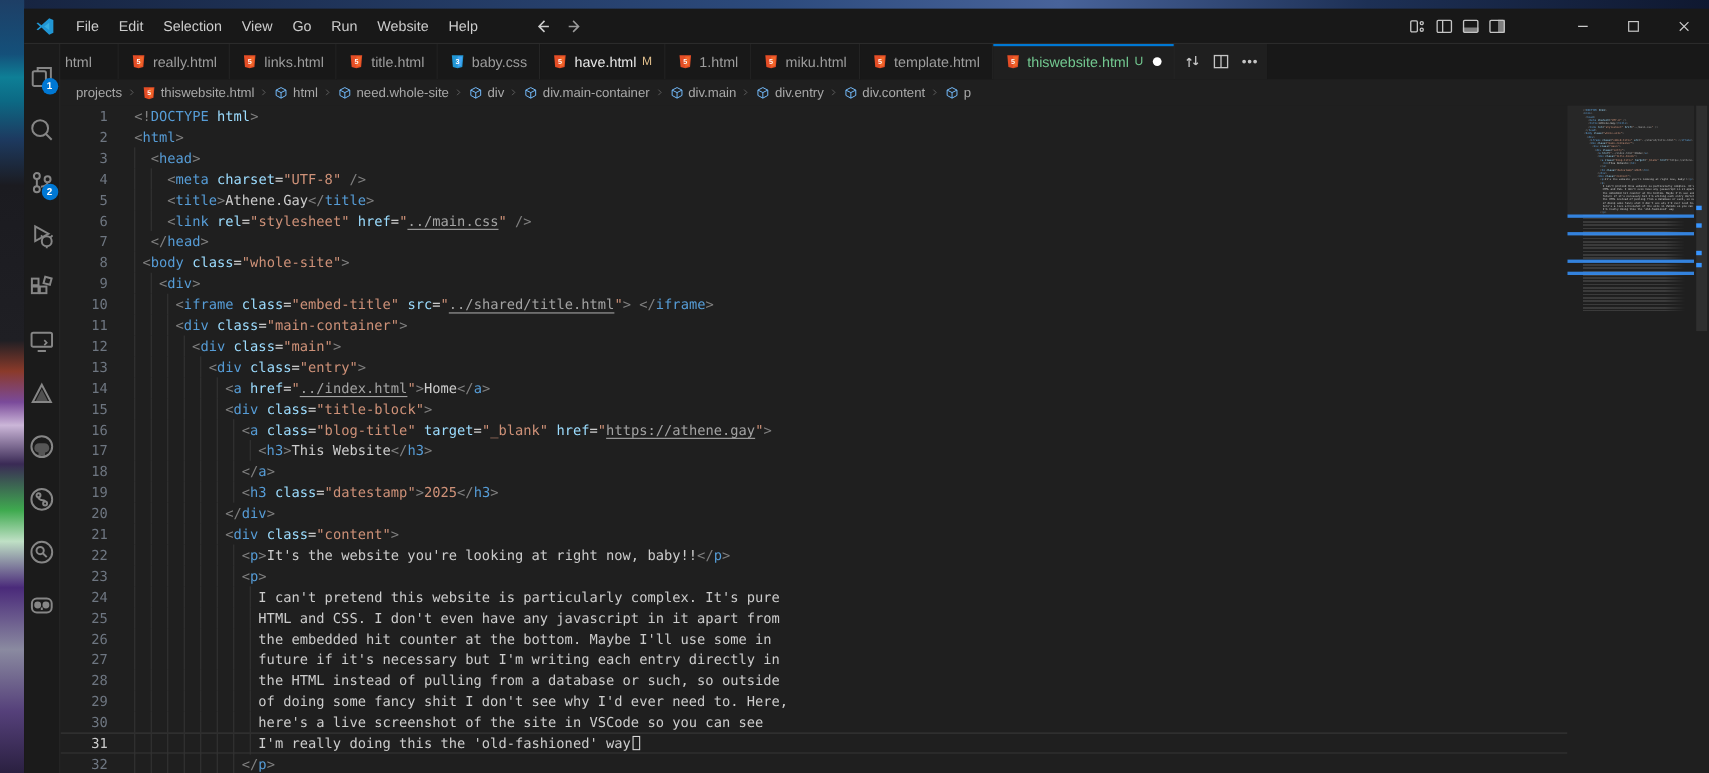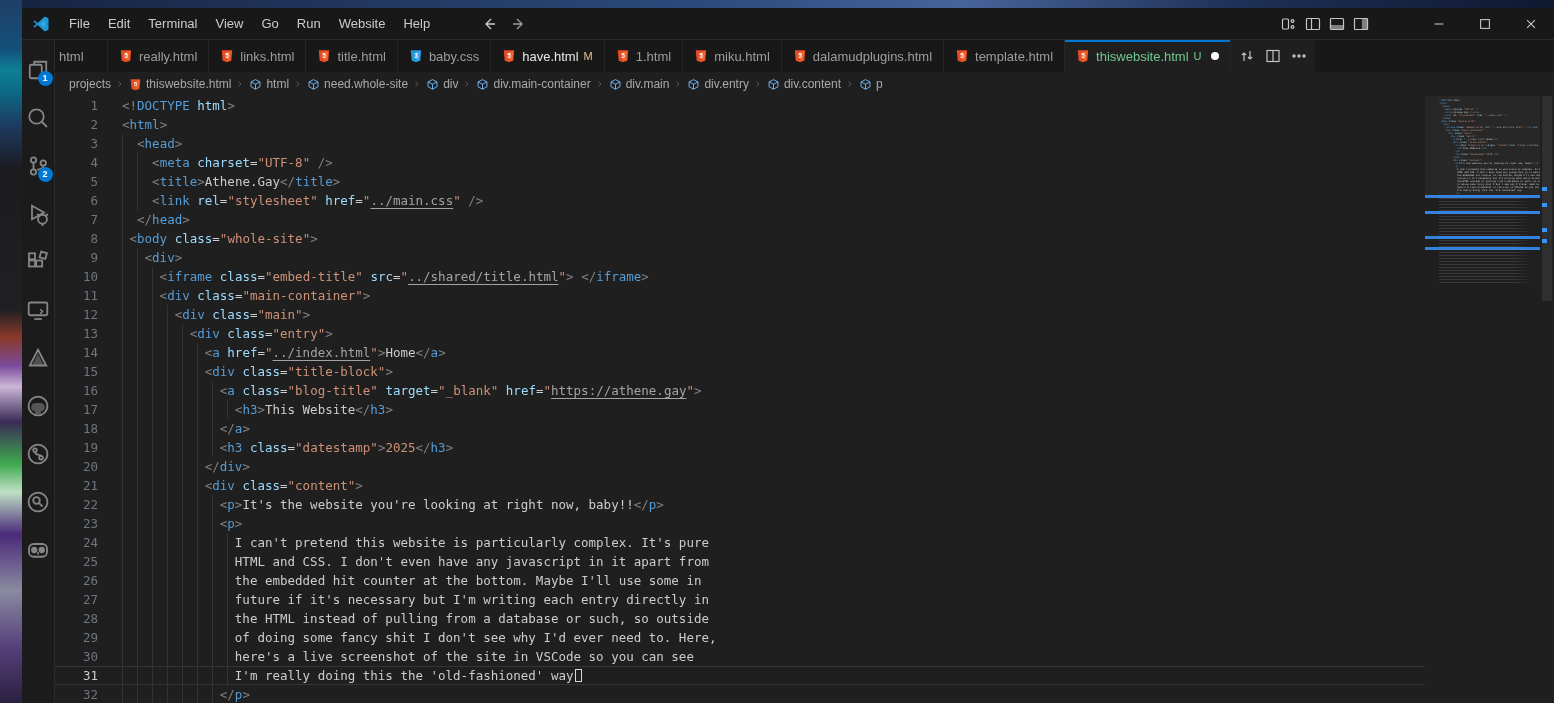--- a/index.html
+++ b/index.html
@@ -113,21 +113,21 @@
     <div class="titlebar">
       <span class="vscode-logo icon">
           <svg viewBox="0 0 24 24">
             <path fill="#2196d4" d="M17 2 7.6 10.6 3.4 7.3 1.6 8.2 5.9 12l-4.3 3.8 1.8.9 4.2-3.3L17 22l5-2.2V4.2Z"></path>
             <path fill="#37aee2" d="M17 7.5v9L11 12Z"></path>
           </svg>
         </span>
       <nav class="menubar" id="menubar">
           <span class="menu-item">File</span>
           <span class="menu-item">Edit</span>
-          <span class="menu-item">Terminal</span>
+          <span class="menu-item">Selection</span>
           <span class="menu-item">View</span>
           <span class="menu-item">Go</span>
           <span class="menu-item">Run</span>
           <span class="menu-item">Website</span>
           <span class="menu-item">Help</span>
         </nav>
       <div class="nav-arrows">
         <span class="icon">
             <svg viewBox="0 0 16 16" fill="none" stroke="currentColor" stroke-width="1.2">
               <path d="M10 3 5 8l5 5M5 8h9" stroke-width="1.4"></path>
@@ -315,28 +315,20 @@
                   </svg></span>
                 <span>1.html</span>
               </div>
               <div class="tab">
                 <span class="fileicon icon"><svg viewBox="0 0 16 16">
                     <path d="M2 1.5h12l-1.1 12L8 15l-4.9-1.5Z" fill="#e44d26"></path>
                     <path d="M8 2.8v10.7l3.9-1.2.9-9.5Z" fill="#f16529"></path>
                     <text x="8" y="10.4" font-size="7.5" font-family="sans-serif" fill="#fff" text-anchor="middle" font-weight="bold">5</text>
                   </svg></span>
                 <span>miku.html</span>
-              </div>
-              <div class="tab">
-                <span class="fileicon icon"><svg viewBox="0 0 16 16">
-                    <path d="M2 1.5h12l-1.1 12L8 15l-4.9-1.5Z" fill="#e44d26"></path>
-                    <path d="M8 2.8v10.7l3.9-1.2.9-9.5Z" fill="#f16529"></path>
-                    <text x="8" y="10.4" font-size="7.5" font-family="sans-serif" fill="#fff" text-anchor="middle" font-weight="bold">5</text>
-                  </svg></span>
-                <span>dalamudplugins.html</span>
               </div>
               <div class="tab">
                 <span class="fileicon icon"><svg viewBox="0 0 16 16">
                     <path d="M2 1.5h12l-1.1 12L8 15l-4.9-1.5Z" fill="#e44d26"></path>
                     <path d="M8 2.8v10.7l3.9-1.2.9-9.5Z" fill="#f16529"></path>
                     <text x="8" y="10.4" font-size="7.5" font-family="sans-serif" fill="#fff" text-anchor="middle" font-weight="bold">5</text>
                   </svg></span>
                 <span>template.html</span>
               </div>
               <div class="tab active">

